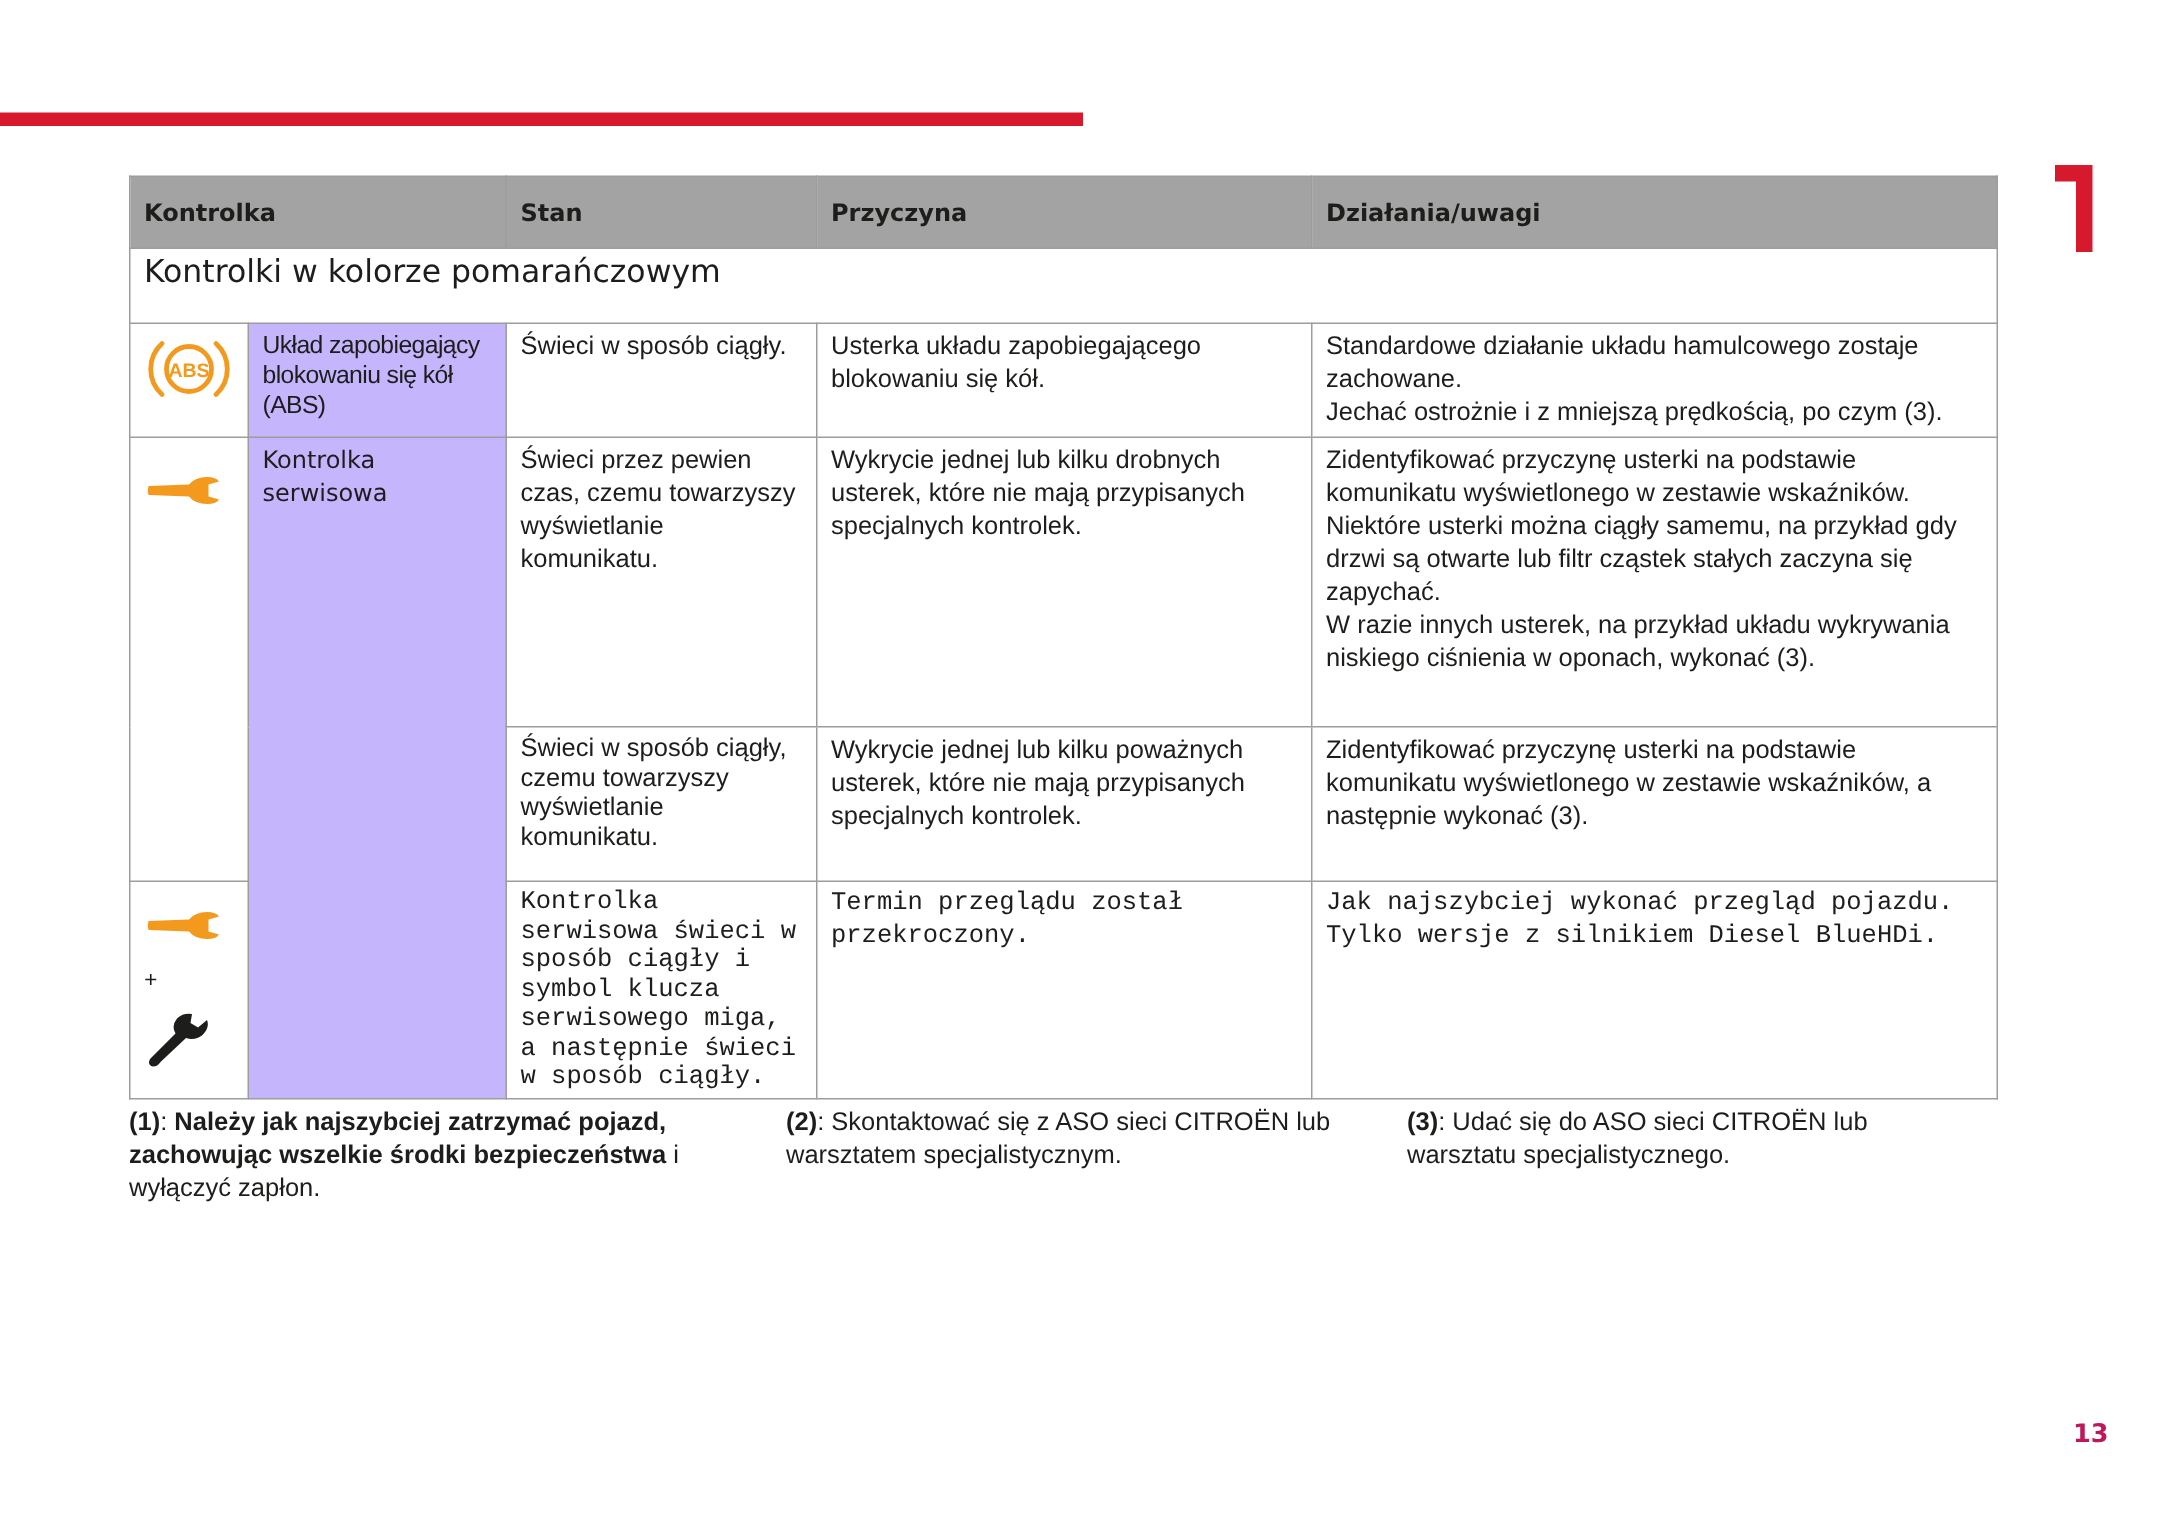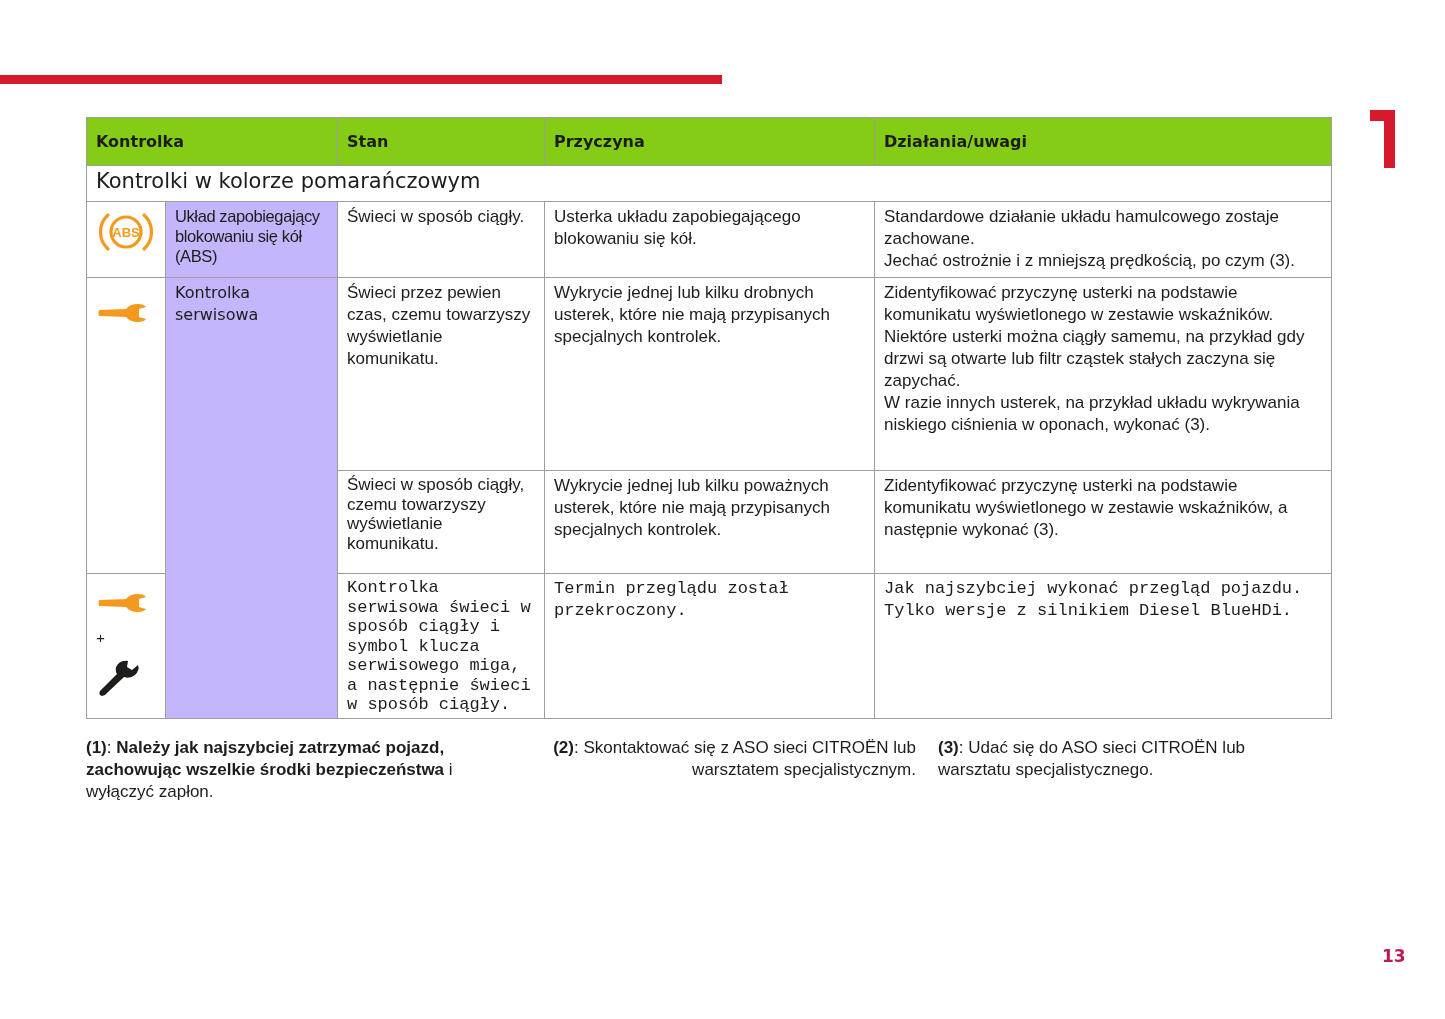--- a/index.html
+++ b/index.html
@@ -13,45 +13,45 @@
 
     table.main {
       position: absolute; left: 86px; top: 117px; width: 1246px;
       border-collapse: collapse; font-size: 17px; line-height: 22px;
     }
     table.main td, table.main th {
       border: 1.5px solid #9d9d9d; vertical-align: top; text-align: left;
       padding: 4px 9px 3px 9px; font-weight: normal;
     }
     table.main thead th {
-      background: #84cc16; font-weight: bold; height: 48px; vertical-align: middle;
+      background: #a3a3a3; font-weight: bold; height: 48px; vertical-align: middle;
       font-family: "DejaVu Sans", sans-serif; font-size: 16px;
     }
-    .group-row td { font-weight: bold; font-size: 21px; font-family: "DejaVu Sans", sans-serif; height: 36px; vertical-align: middle; padding-left: 9px; }
+    .group-row td { font-weight: bold; font-size: 21px; font-family: "DejaVu Sans", sans-serif; height: 50px; vertical-align: middle; padding-left: 9px; }
     td.icon-cell { width: 69px; padding: 8px 0 0 0; text-align: center; }
     td.name-cell { background: #c4b5fd; width: 172px; font-weight: bold; font-family: "DejaVu Sans", sans-serif; font-size: 16px; padding-left: 9px; }
     td.name-cell.narrow { font-family: "Liberation Sans", sans-serif; font-size: 16.5px; letter-spacing: -0.4px; line-height: 20px; }
     td.state-cell { width: 207px; }
     td.cause-cell { width: 330px; }
     .line { display: block; }
 
     .row-abs td { height: 76px; }
     .row-s1 td { height: 193px; }
     .row-s2 td { height: 103px; }
     .row-s3 td { height: 138px; font-family: Liberation Mono, monospace; }
 
     .state-tight { line-height: 19.5px; }
 
     .plus { display: block; font-size: 15px; margin: 6px 0 4px 0; color: #1d1d1b; }
 
     .footnotes { position: absolute; top: 737px; left: 86px; width: 1246px; font-size: 17px; line-height: 22px; }
     .fn { position: absolute; top: 0; }
     .fn b { font-weight: bold; }
     .fn1 { left: 0; width: 370px; }
-    .fn2 { left: 450px; width: 380px; text-align: right; }
+    .fn2 { left: 438px; width: 380px; }
     .fn3 { left: 852px; width: 380px; }
   </style>
 </head>
 <body>
 
 <div class="red-bar"></div>
 <div class="section-title">Przyrządy pokładowe</div>
 <svg class="chapter-num" viewBox="0 0 28 58">
   <path d="M2 0 H27 V58 H16 V11 H2 Z" fill="#d7192d"></path>
 </svg>

